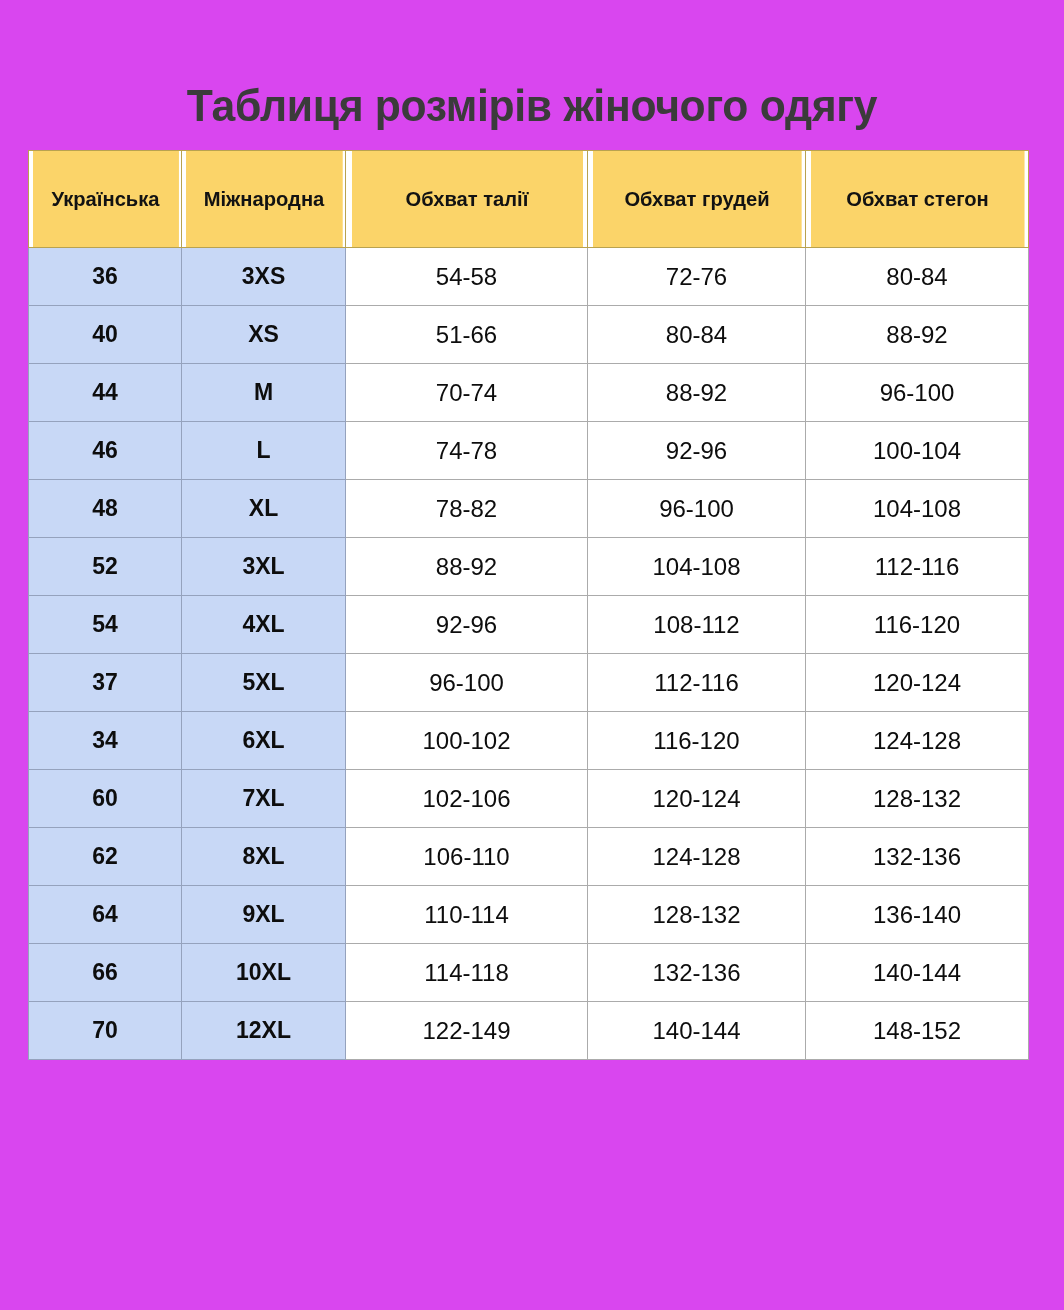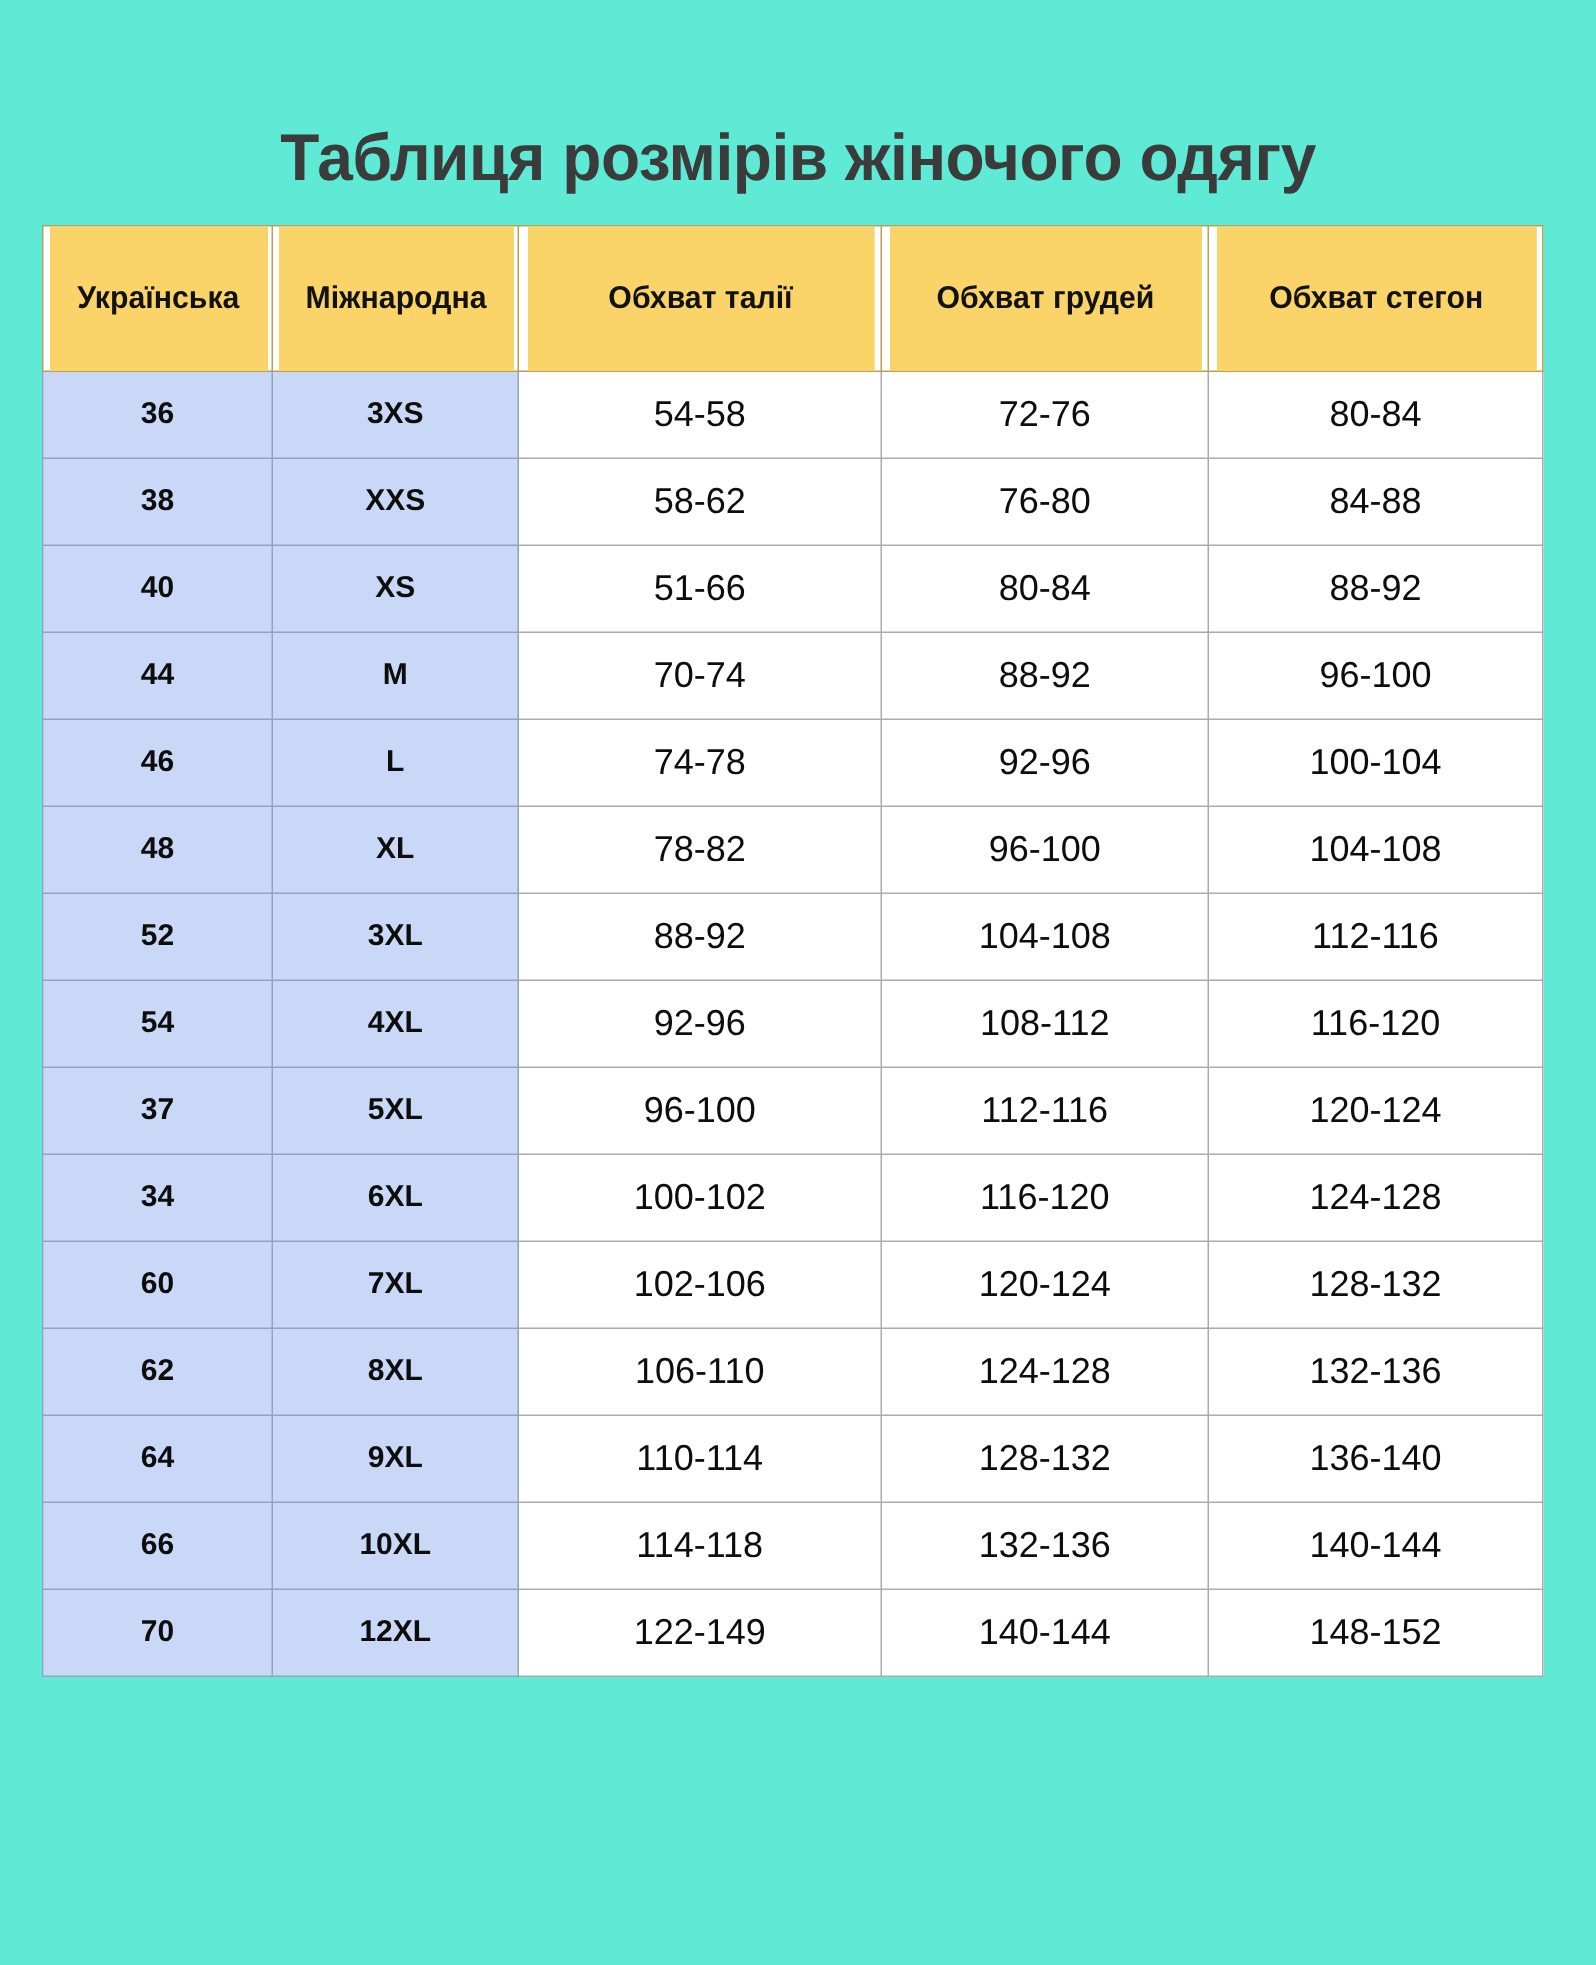--- a/index.html
+++ b/index.html
@@ -11,21 +11,21 @@
     height: 1310px;
     background: #ffffff;
     font-family: "Liberation Sans", "DejaVu Sans", sans-serif;
     overflow: hidden;
   }
 
   .page {
     width: 1064px;
     height: 1310px;
     position: relative;
-    background: #5eead4;
+    background: #d946ef;
     box-sizing: border-box;
   }
 
   .page-title {
     position: absolute;
     top: 52px;
     left: 0;
     width: 1064px;
     text-align: center;
     font-size: 44px;
@@ -81,21 +81,21 @@
     height: 57px;
     font-size: 24px;
     color: #0d0d0d;
     font-weight: normal;
   }
 
   table.size-table tbody td.size-cell {
     background: #c8d8f6;
     font-weight: bold;
     border-color: #95a2bd;
-    font-size: 20px;
+    font-size: 23px;
   }
 
   table.size-table tbody td.meas-cell {
     background: #ffffff;
     border-color: #ababab;
   }
 </style>
 </head>
 <body>
 
@@ -123,27 +123,20 @@
       </thead>
       <tbody id="table-body">
       <tr>
             <td class="size-cell">36</td>
             <td class="size-cell">3XS</td>
             <td class="meas-cell">54-58</td>
             <td class="meas-cell">72-76</td>
             <td class="meas-cell">80-84</td>
           </tr>
           <tr>
-            <td class="size-cell">38</td>
-            <td class="size-cell">XXS</td>
-            <td class="meas-cell">58-62</td>
-            <td class="meas-cell">76-80</td>
-            <td class="meas-cell">84-88</td>
-          </tr>
-          <tr>
             <td class="size-cell">40</td>
             <td class="size-cell">XS</td>
             <td class="meas-cell">51-66</td>
             <td class="meas-cell">80-84</td>
             <td class="meas-cell">88-92</td>
           </tr>
           <tr>
             <td class="size-cell">44</td>
             <td class="size-cell">M</td>
             <td class="meas-cell">70-74</td>

